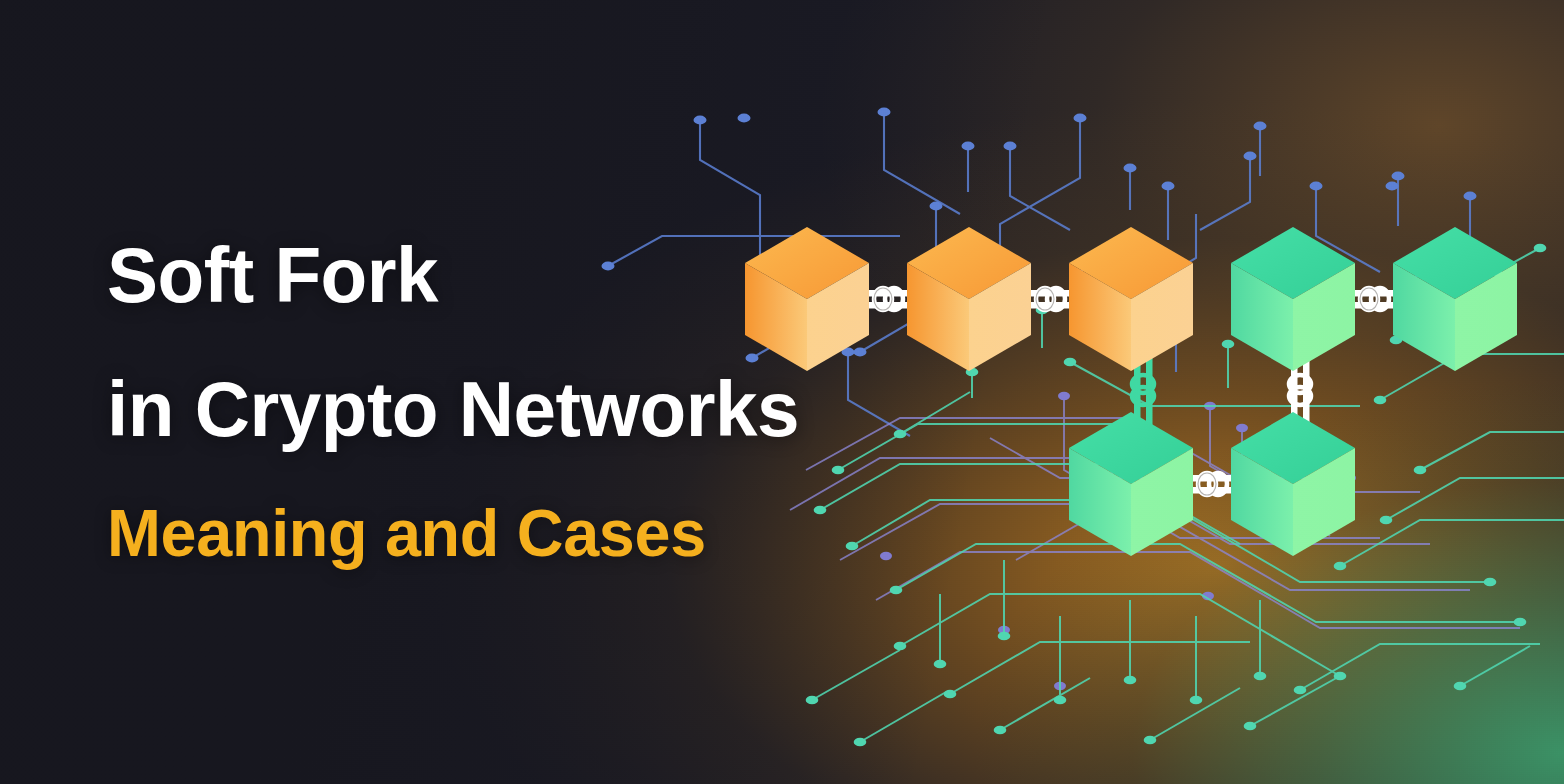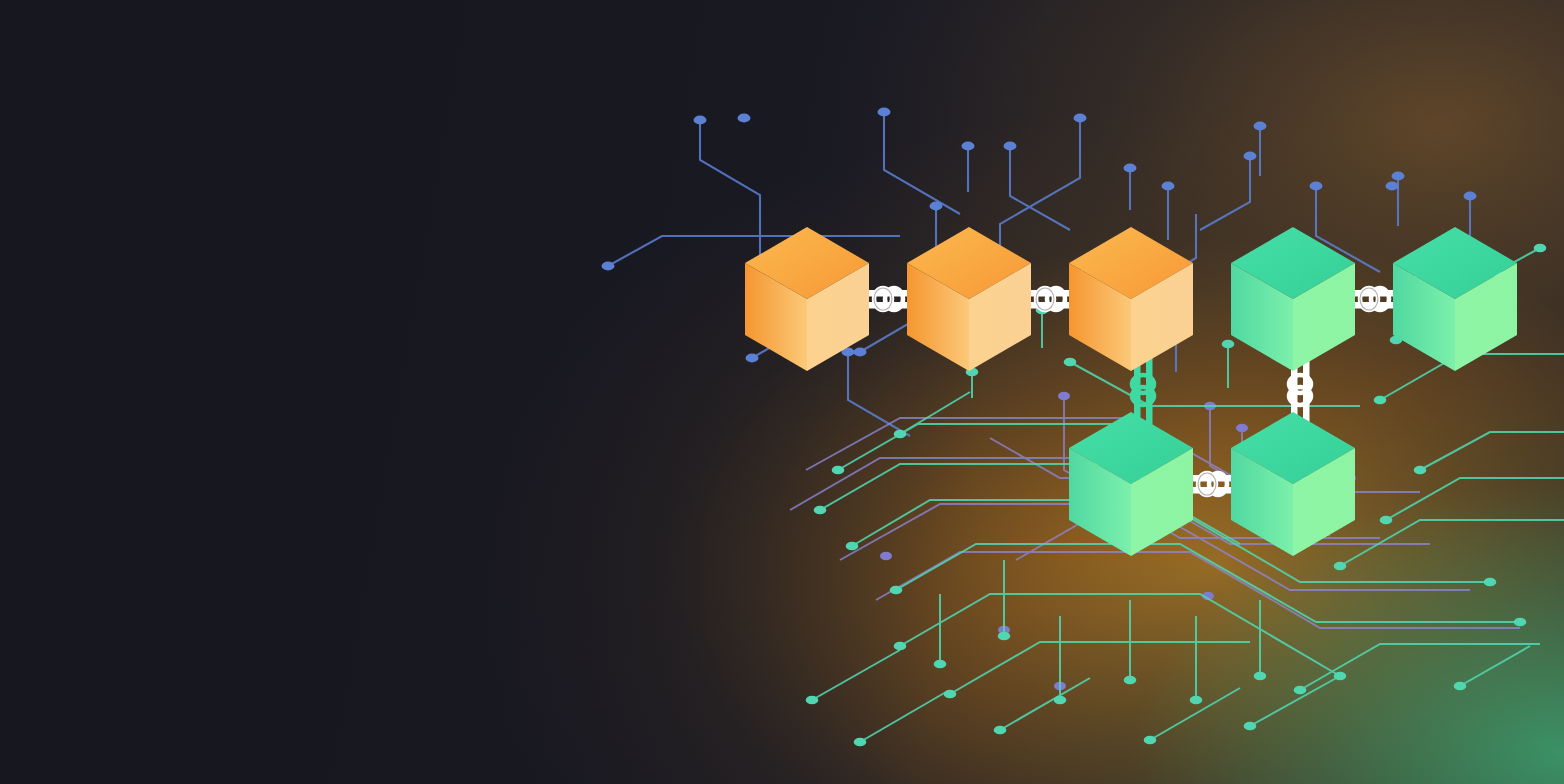--- a/index.html
+++ b/index.html
@@ -354,14 +354,21 @@
     <g>
       <use href="#cubeGreen" transform="translate(1131,448)"></use>
     </g>
     <g>
       <use href="#cubeGreen" transform="translate(1293,448)"></use>
     </g>
   </svg>
 
   <div class="bg-noise"></div>
 
+  <div class="text-block">
+    <h1 class="headline">
+      <span class="line1">Soft Fork</span>
+      <span class="line2">in Crypto Networks</span>
+    </h1>
+    <h2 class="subheadline">Meaning and Cases</h2>
+  </div>
 
 </div>
 
 </body></html>

